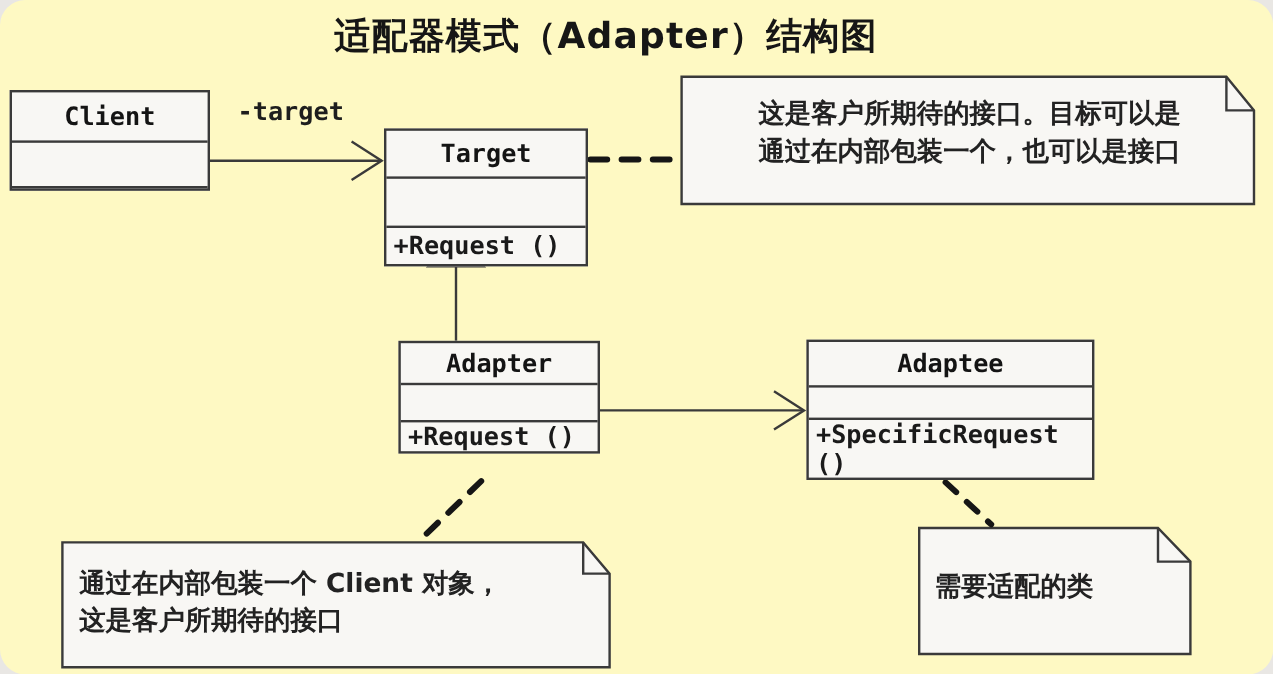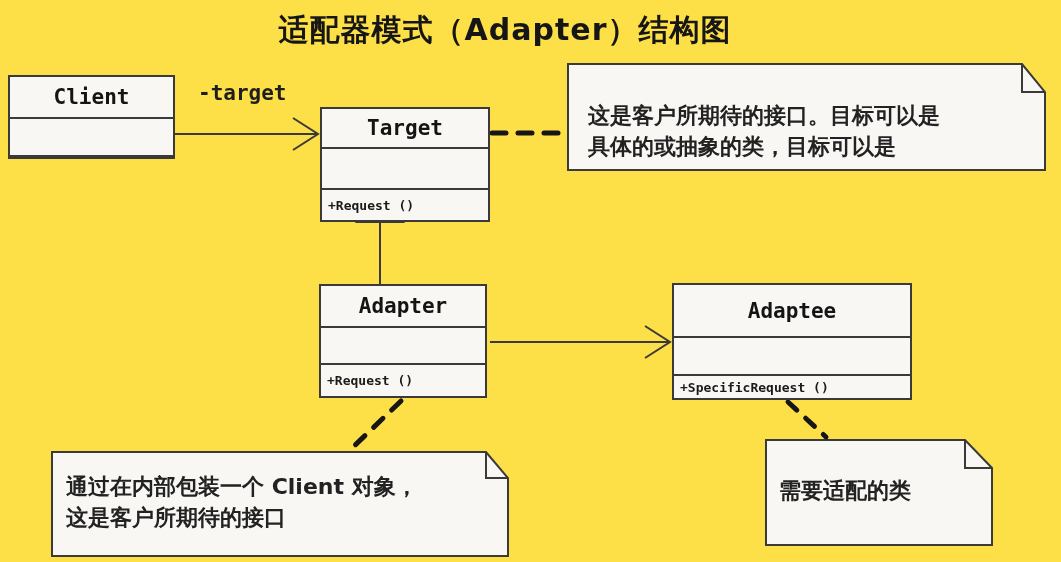--- a/index.html
+++ b/index.html
@@ -4,23 +4,24 @@
 <style>
   html, body { margin: 0; padding: 0; }
   body {
     font-family: "DejaVu Sans", sans-serif;
     background: #e9e7e4;
   }
   .stage {
     position: relative;
     width: 1061px;
     height: 562px;
-    background: #fde047;
+    background: #fef9c3;
     overflow: hidden;
     color: #1b1b1b;
+    border-radius: 21px;
   }
   .diagram-title {
     position: absolute;
     left: 0; top: 10px;
     width: 1010px;
     text-align: center;
     font-size: 30px;
     font-weight: 700;
     letter-spacing: 1px;
     color: #161616;
@@ -50,35 +51,35 @@
     font-family: "DejaVu Sans Mono", monospace;
     font-weight: 700;
     font-size: 21px;
     color: #141414;
   }
   .uml-class .mid { border-top: 2px solid #3a3a3a; }
   .uml-class .ops {
     border-top: 2px solid #3a3a3a;
     font-family: "DejaVu Sans Mono", monospace;
     font-weight: 600;
-    font-size: 13px;
+    font-size: 21px;
     padding-left: 6px;
     color: #1a1a1a;
     flex: 1 1 auto;
   }
   .client-box  { left: 8px;   top: 75px;  width: 167px; height: 84px; text-align: right; }
   .client-box .name { height: 41px; }
   .client-box .mid  { height: 38px; }
   .client-box .ops  { border-top: 2px solid #3a3a3a; }
 
   .target-box  { left: 320px; top: 75px;  width: 170px; height: 115px; margin-top: 32px; }
   .target-box .name { height: 38px; }
   .target-box .mid  { height: 41px; }
 
-  .adapter-box { left: 319px; top: 284px; width: 168px; height: 114px; }
+  .adapter-box { left: 332px; top: 284px; width: 168px; height: 94px; }
   .adapter-box .name { height: 40px; }
   .adapter-box .mid  { height: 37px; }
 
   .adaptee-box { left: 672px; top: 283px; width: 240px; height: 117px; }
   .adaptee-box .name { height: 51px; }
   .adaptee-box .mid  { height: 38px; }
 
   .assoc-label {
     position: absolute;
     z-index: 3;
@@ -91,23 +92,23 @@
   .adaptee-assoc-label { left: 522px; top: 288px; width: 112px; }
 
   .note-text {
     position: absolute;
     z-index: 3;
     font-family: "DejaVu Sans", sans-serif;
     font-weight: 600;
     color: #222;
   }
   .note-text .line { display: block; }
-  .target-note-text  { left: 588px; top: 100px;  width: 440px; font-size: 22px; line-height: 31px; }
+  .target-note-text  { left: 588px; top: 80px;  width: 440px; font-size: 22px; line-height: 31px; text-align: center; }
   .adapter-note-text { left: 66px;  top: 471px; width: 430px; font-size: 22px; line-height: 31px; }
-  .adaptee-note-text { left: 779px; top: 476px; width: 200px; font-size: 22px; line-height: 30px; }
+  .adaptee-note-text { left: 779px; top: 476px; width: 200px; font-size: 22px; line-height: 30px; font-family: Liberation Mono, monospace; }
 </style>
 </head>
 <body>
 
 <div class="stage">
 
   <div class="diagram-title">适配器模式（Adapter）结构图</div>
 
   <svg class="layer" width="1061" height="562" viewBox="0 0 1061 562">
 
@@ -165,21 +166,21 @@
   <div class="uml-class adaptee-box">
     <div class="compartment name">Adaptee</div>
     <div class="compartment mid"></div>
     <div class="compartment ops">+SpecificRequest ()</div>
   </div>
 
   <div class="assoc-label target-assoc-label">-target</div>
 
   <div class="note-text target-note-text">
     <span class="line">这是客户所期待的接口。目标可以是</span>
-    <span class="line">具体的或抽象的类，目标可以是</span>
+    <span class="line">通过在内部包装一个，也可以是接口</span>
   </div>
   <div class="note-text adapter-note-text">
     <span class="line">通过在内部包装一个 Client 对象，</span>
     <span class="line">这是客户所期待的接口</span>
   </div>
   <div class="note-text adaptee-note-text">
     <span class="line">需要适配的类</span>
   </div>
 
 </div>

